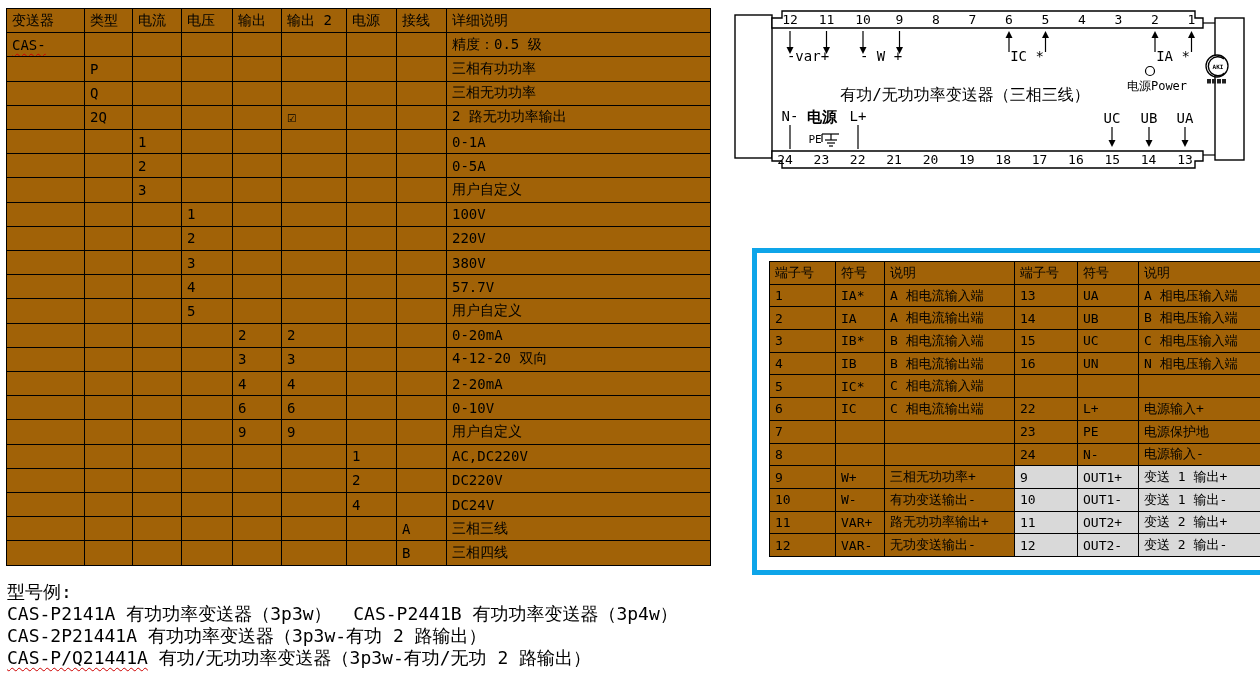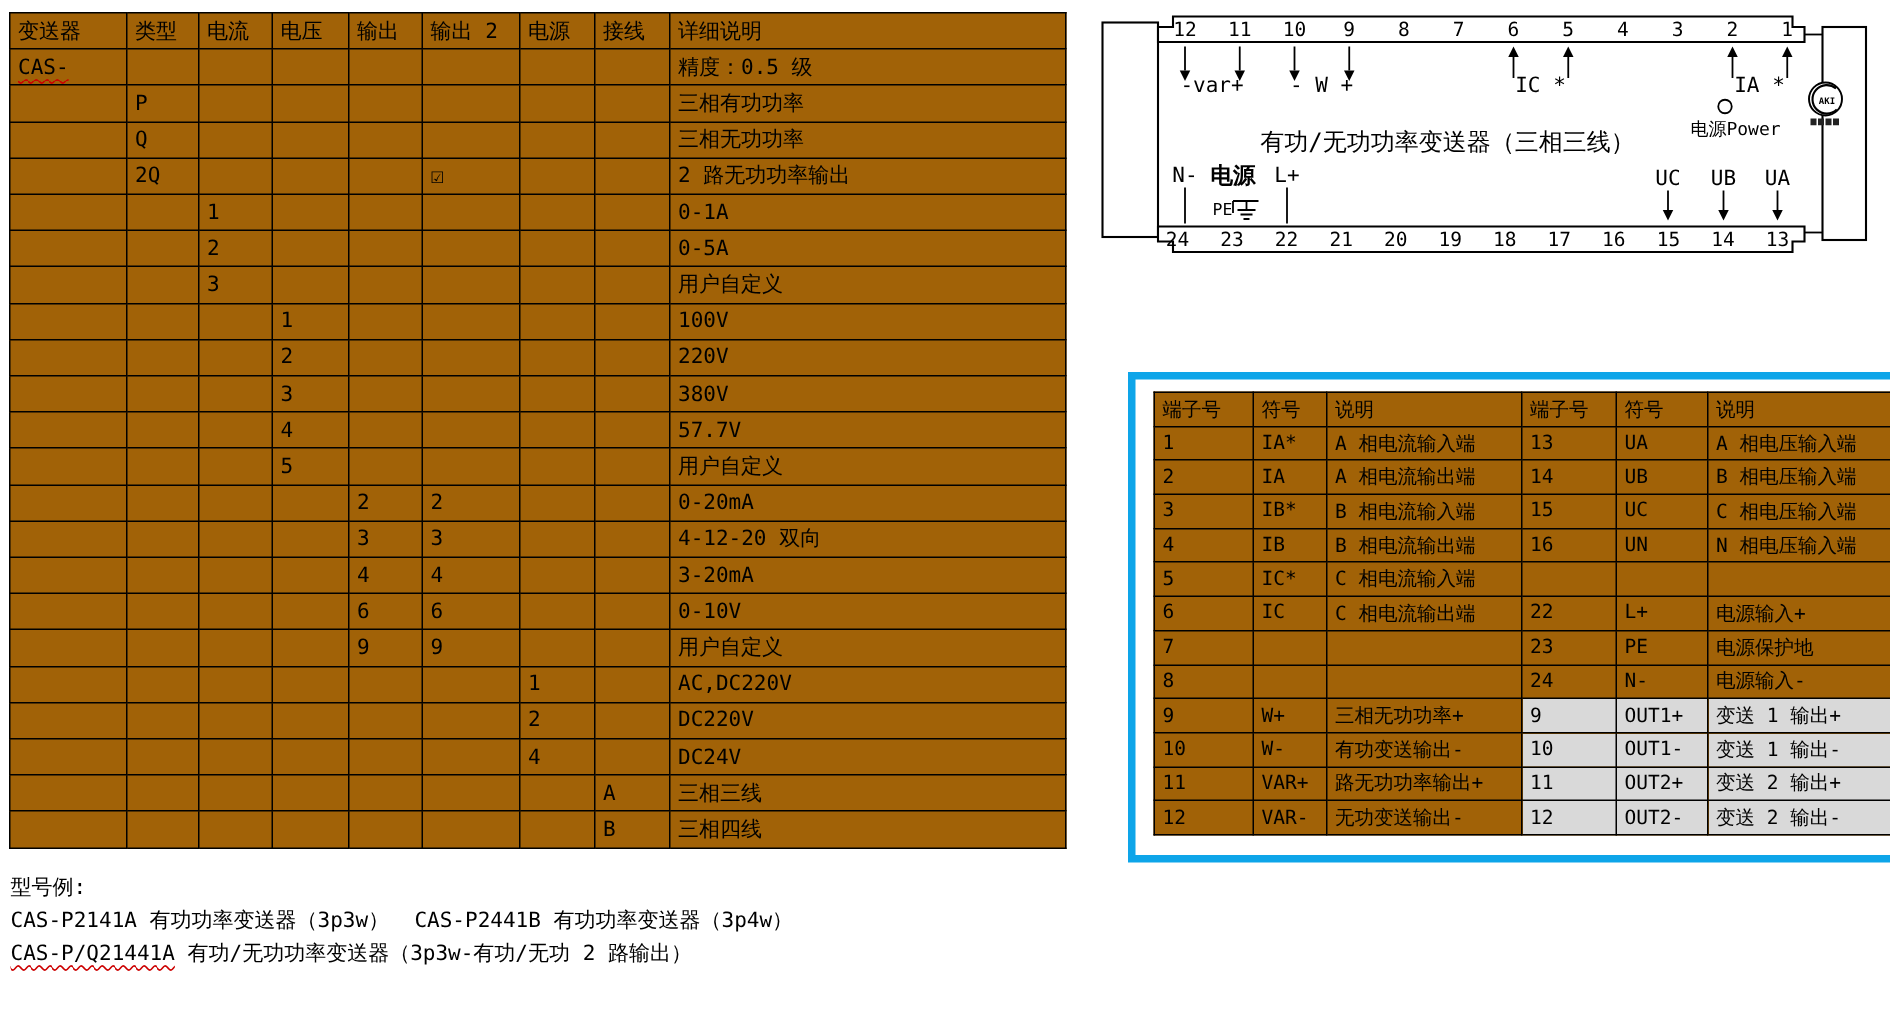--- a/index.html
+++ b/index.html
@@ -17,21 +17,21 @@
   
   .term-box{position:absolute;left:752px;top:248px;width:529px;height:317px;border:5px solid #0ea5e9;}
   .term{position:absolute;left:12px;top:8px;width:506px;height:296px;font-size:13px;}
   .term td{height:16px;}
   .gray{background:#d9d9d9;}
   .cb{font-size:15px;}
   
   .wavy{text-decoration-line:underline;text-decoration-style:wavy;
         text-decoration-color:#c00;text-decoration-thickness:1px;text-underline-offset:3px;}
   
-  .notes{position:absolute;left:7px;top:581px;font-size:14px;line-height:22px;}
+  .notes{position:absolute;left:7px;top:581px;font-size:18px;line-height:22px;}
   .notes .line{white-space:pre;}
   
   .diagram{position:absolute;left:725px;top:0;width:535px;height:175px;}
   .diagram text{fill:#000;font-family:inherit;}
   .diagram .shape{fill:#fff;stroke:#000;stroke-width:1.4;}
   .diagram line{stroke:#000;stroke-width:1.2;}
   .diagram polygon{fill:#000;stroke:none;}
   .tnum text{font-size:13px;text-anchor:middle;}
 </style>
 </head>
@@ -217,21 +217,21 @@
       </tr>
       <tr>
         <td></td>
         <td></td>
         <td></td>
         <td></td>
         <td>4</td>
         <td>4</td>
         <td></td>
         <td></td>
-        <td>3-20mA</td>
+        <td>2-20mA</td>
       </tr>
       <tr>
         <td></td>
         <td></td>
         <td></td>
         <td></td>
         <td>6</td>
         <td>6</td>
         <td></td>
         <td></td>
@@ -532,15 +532,16 @@
           <td class="gray">变送 2 输出-</td>
         </tr>
       </tbody>
   </table>
 </div>
 
 <div class="notes">
   <div class="line">型号例:</div>
   <div>
       <div class="line">CAS-P2141A 有功功率变送器（3p3w）  CAS-P2441B 有功功率变送器（3p4w）</div>
+      <div class="line">CAS-2P21441A 有功功率变送器（3p3w-有功 2 路输出）</div>
       <div class="line"><span class="wavy">CAS-P/Q21441A</span> 有功/无功功率变送器（3p3w-有功/无功 2 路输出）</div>
     </div>
 </div>
 
 </body></html>

